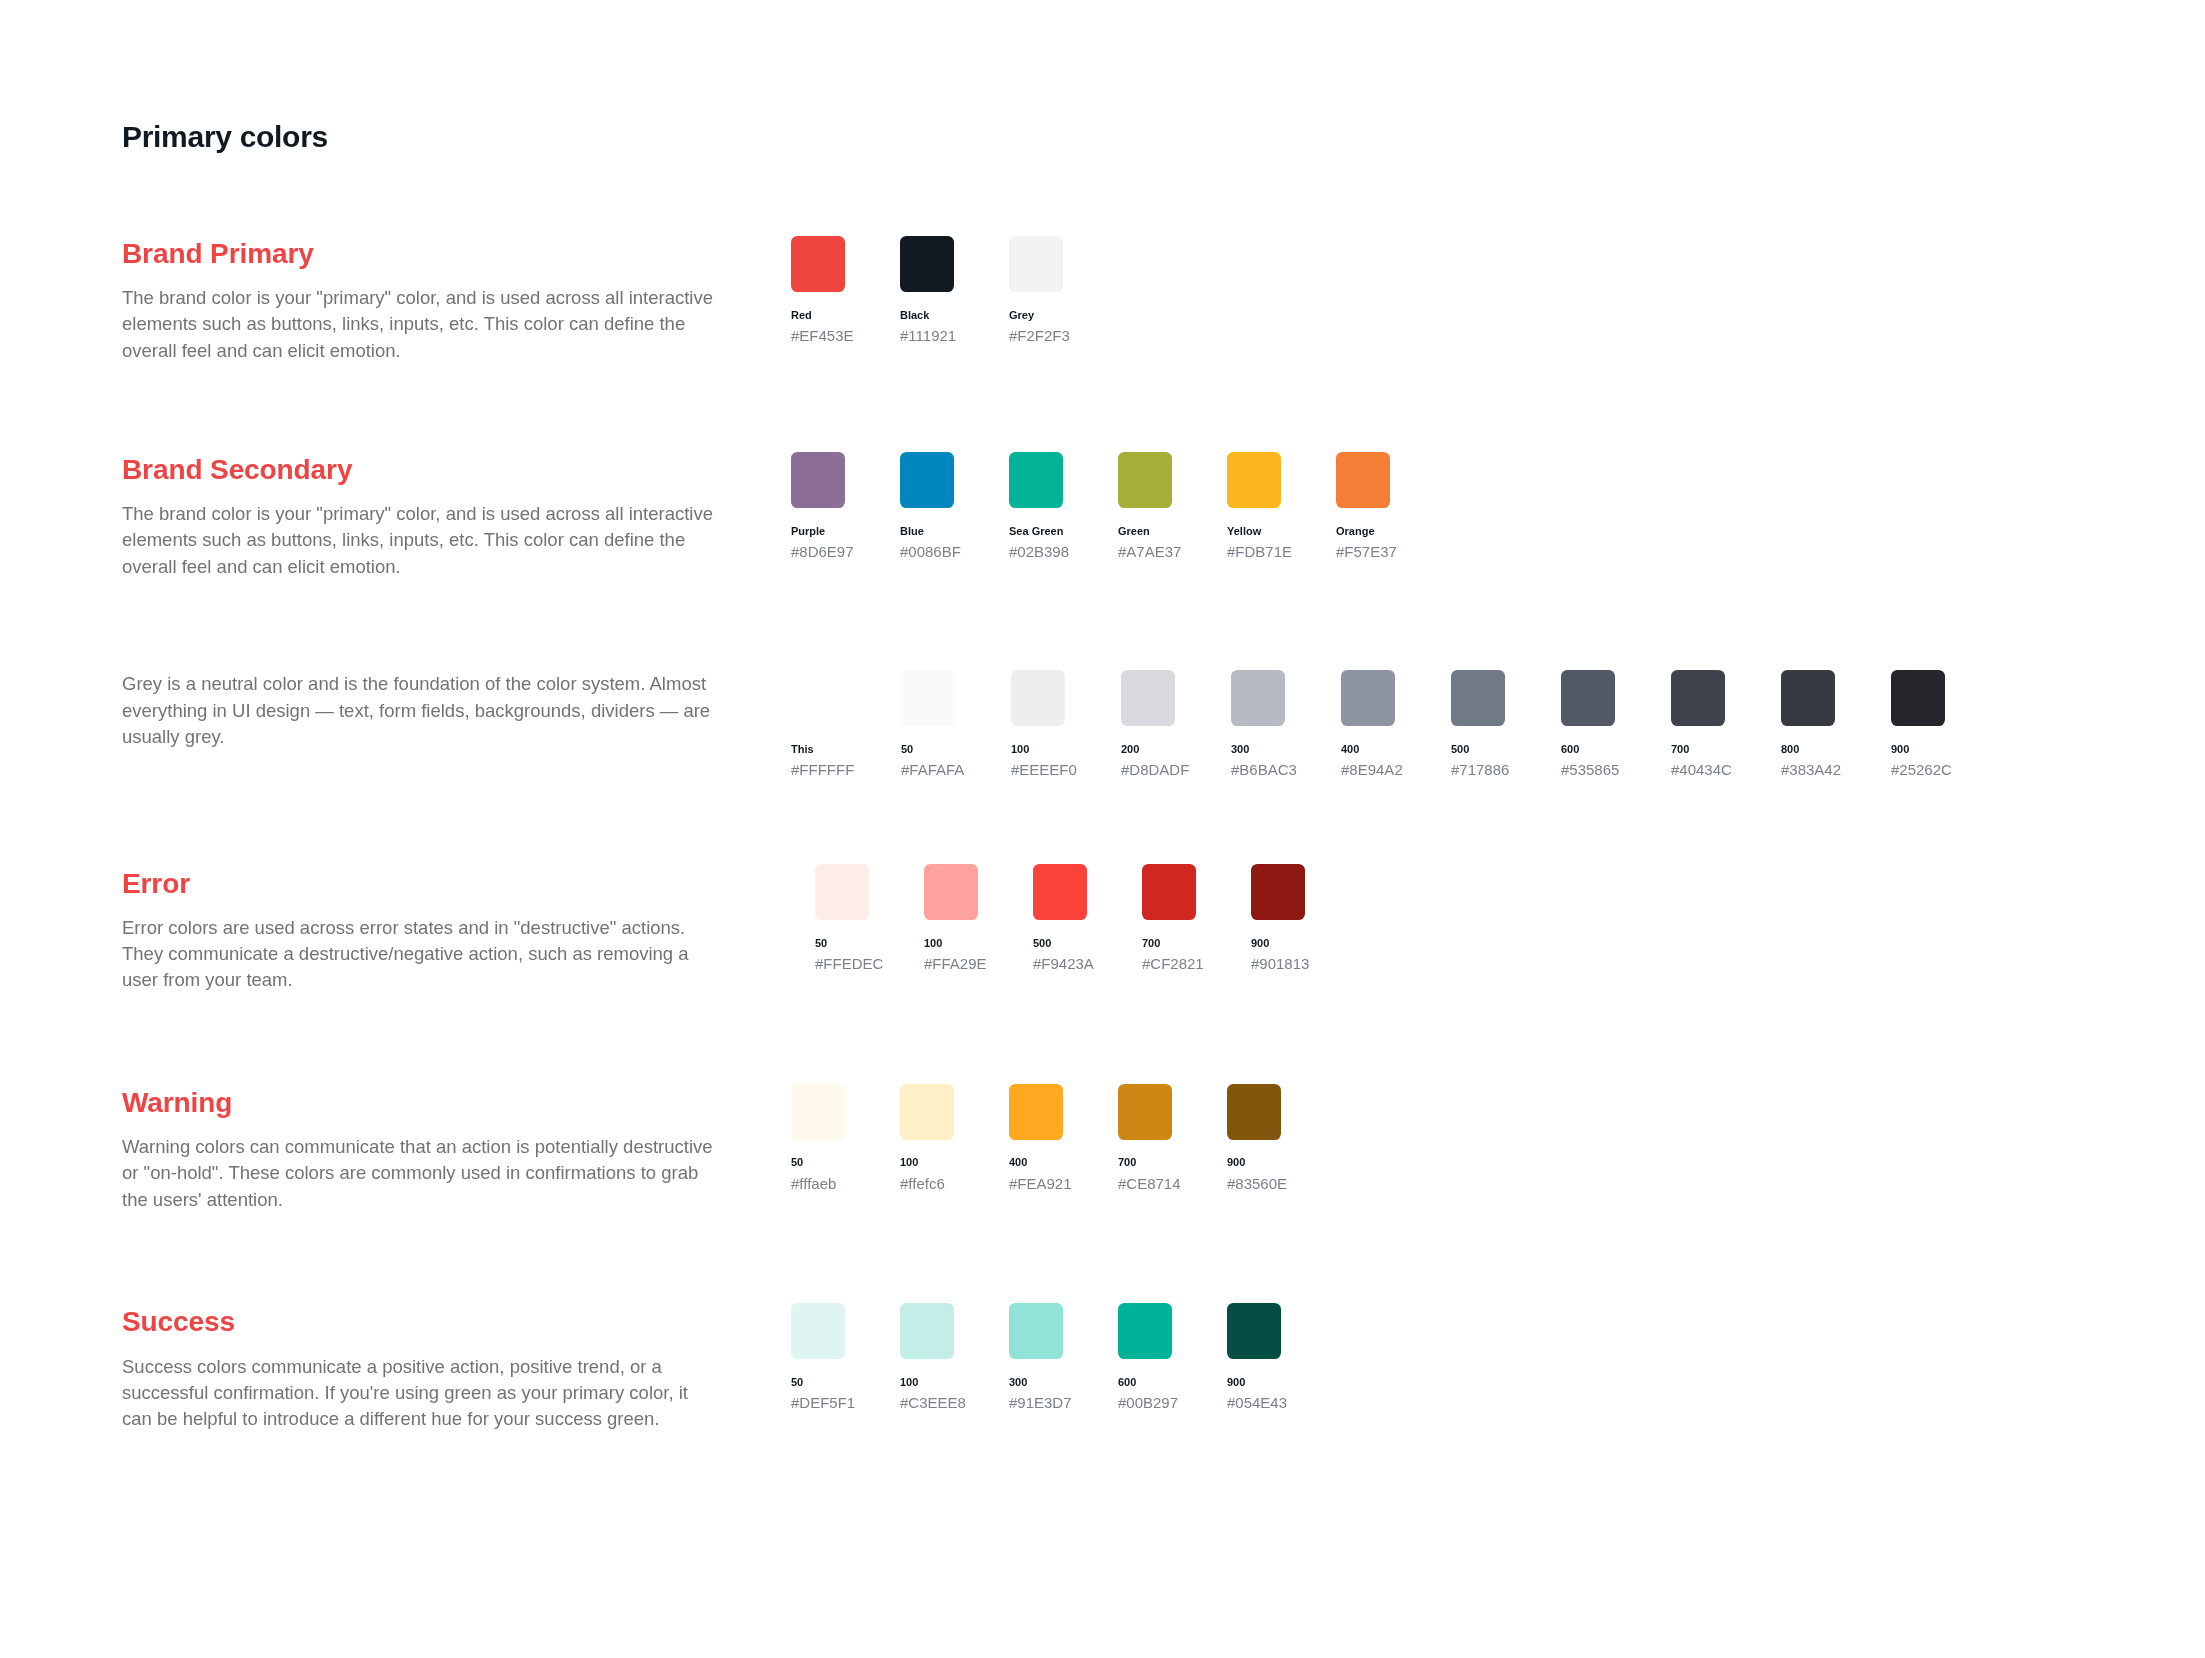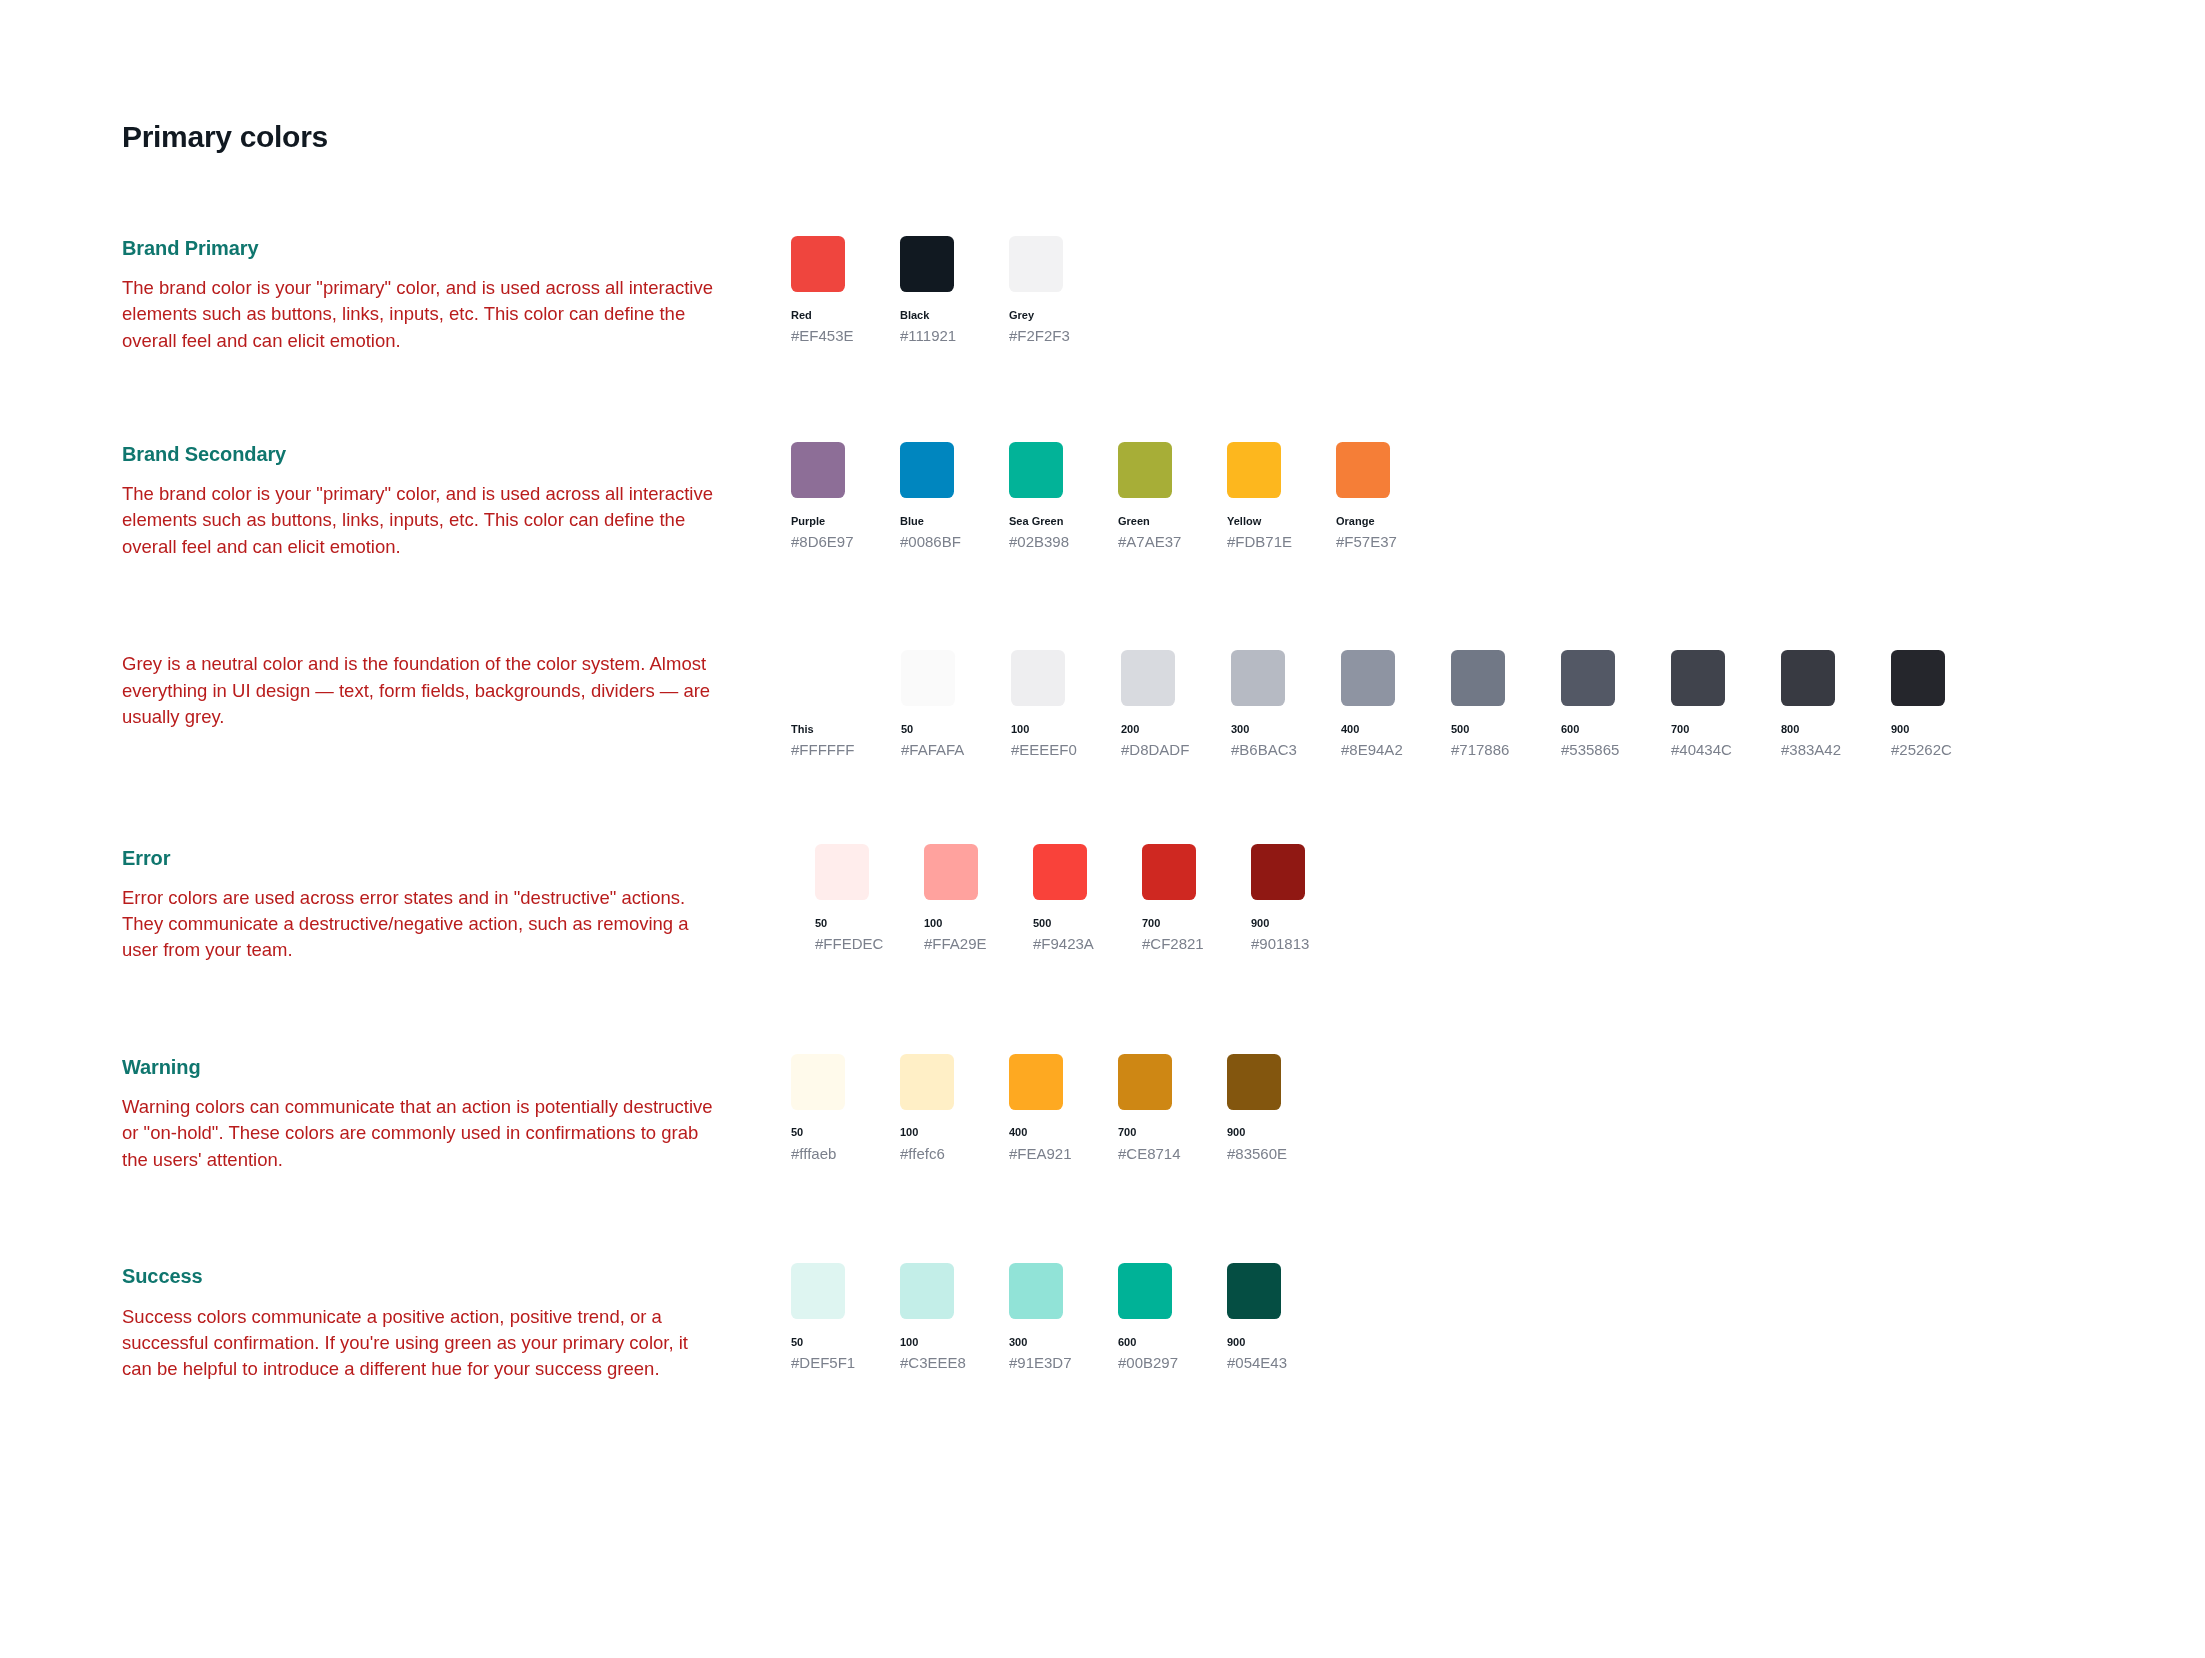--- a/index.html
+++ b/index.html
@@ -43,33 +43,33 @@
     width: 100%;
   }
 
   .section-info {
     width: 669px;
     flex: 0 0 669px;
     padding-right: 43px;
   }
 
   .section-title {
-    font-size: 20px;
+    font-size: 28px;
     font-weight: 700;
-    color: #0f766e;
+    color: #ef4444;
     letter-spacing: -0.1px;
     line-height: 1.25;
     margin-bottom: 14.2px;
   }
 
   .section-desc {
     font-size: 18.5px;
     font-weight: 400;
     line-height: 1.42;
-    color: #b91c1c;
+    color: #737373;
     max-width: 591px;
   }
 
   
   .swatch-row {
     display: flex;
     flex: 1 1 auto;
     align-items: flex-start;
   }
 

